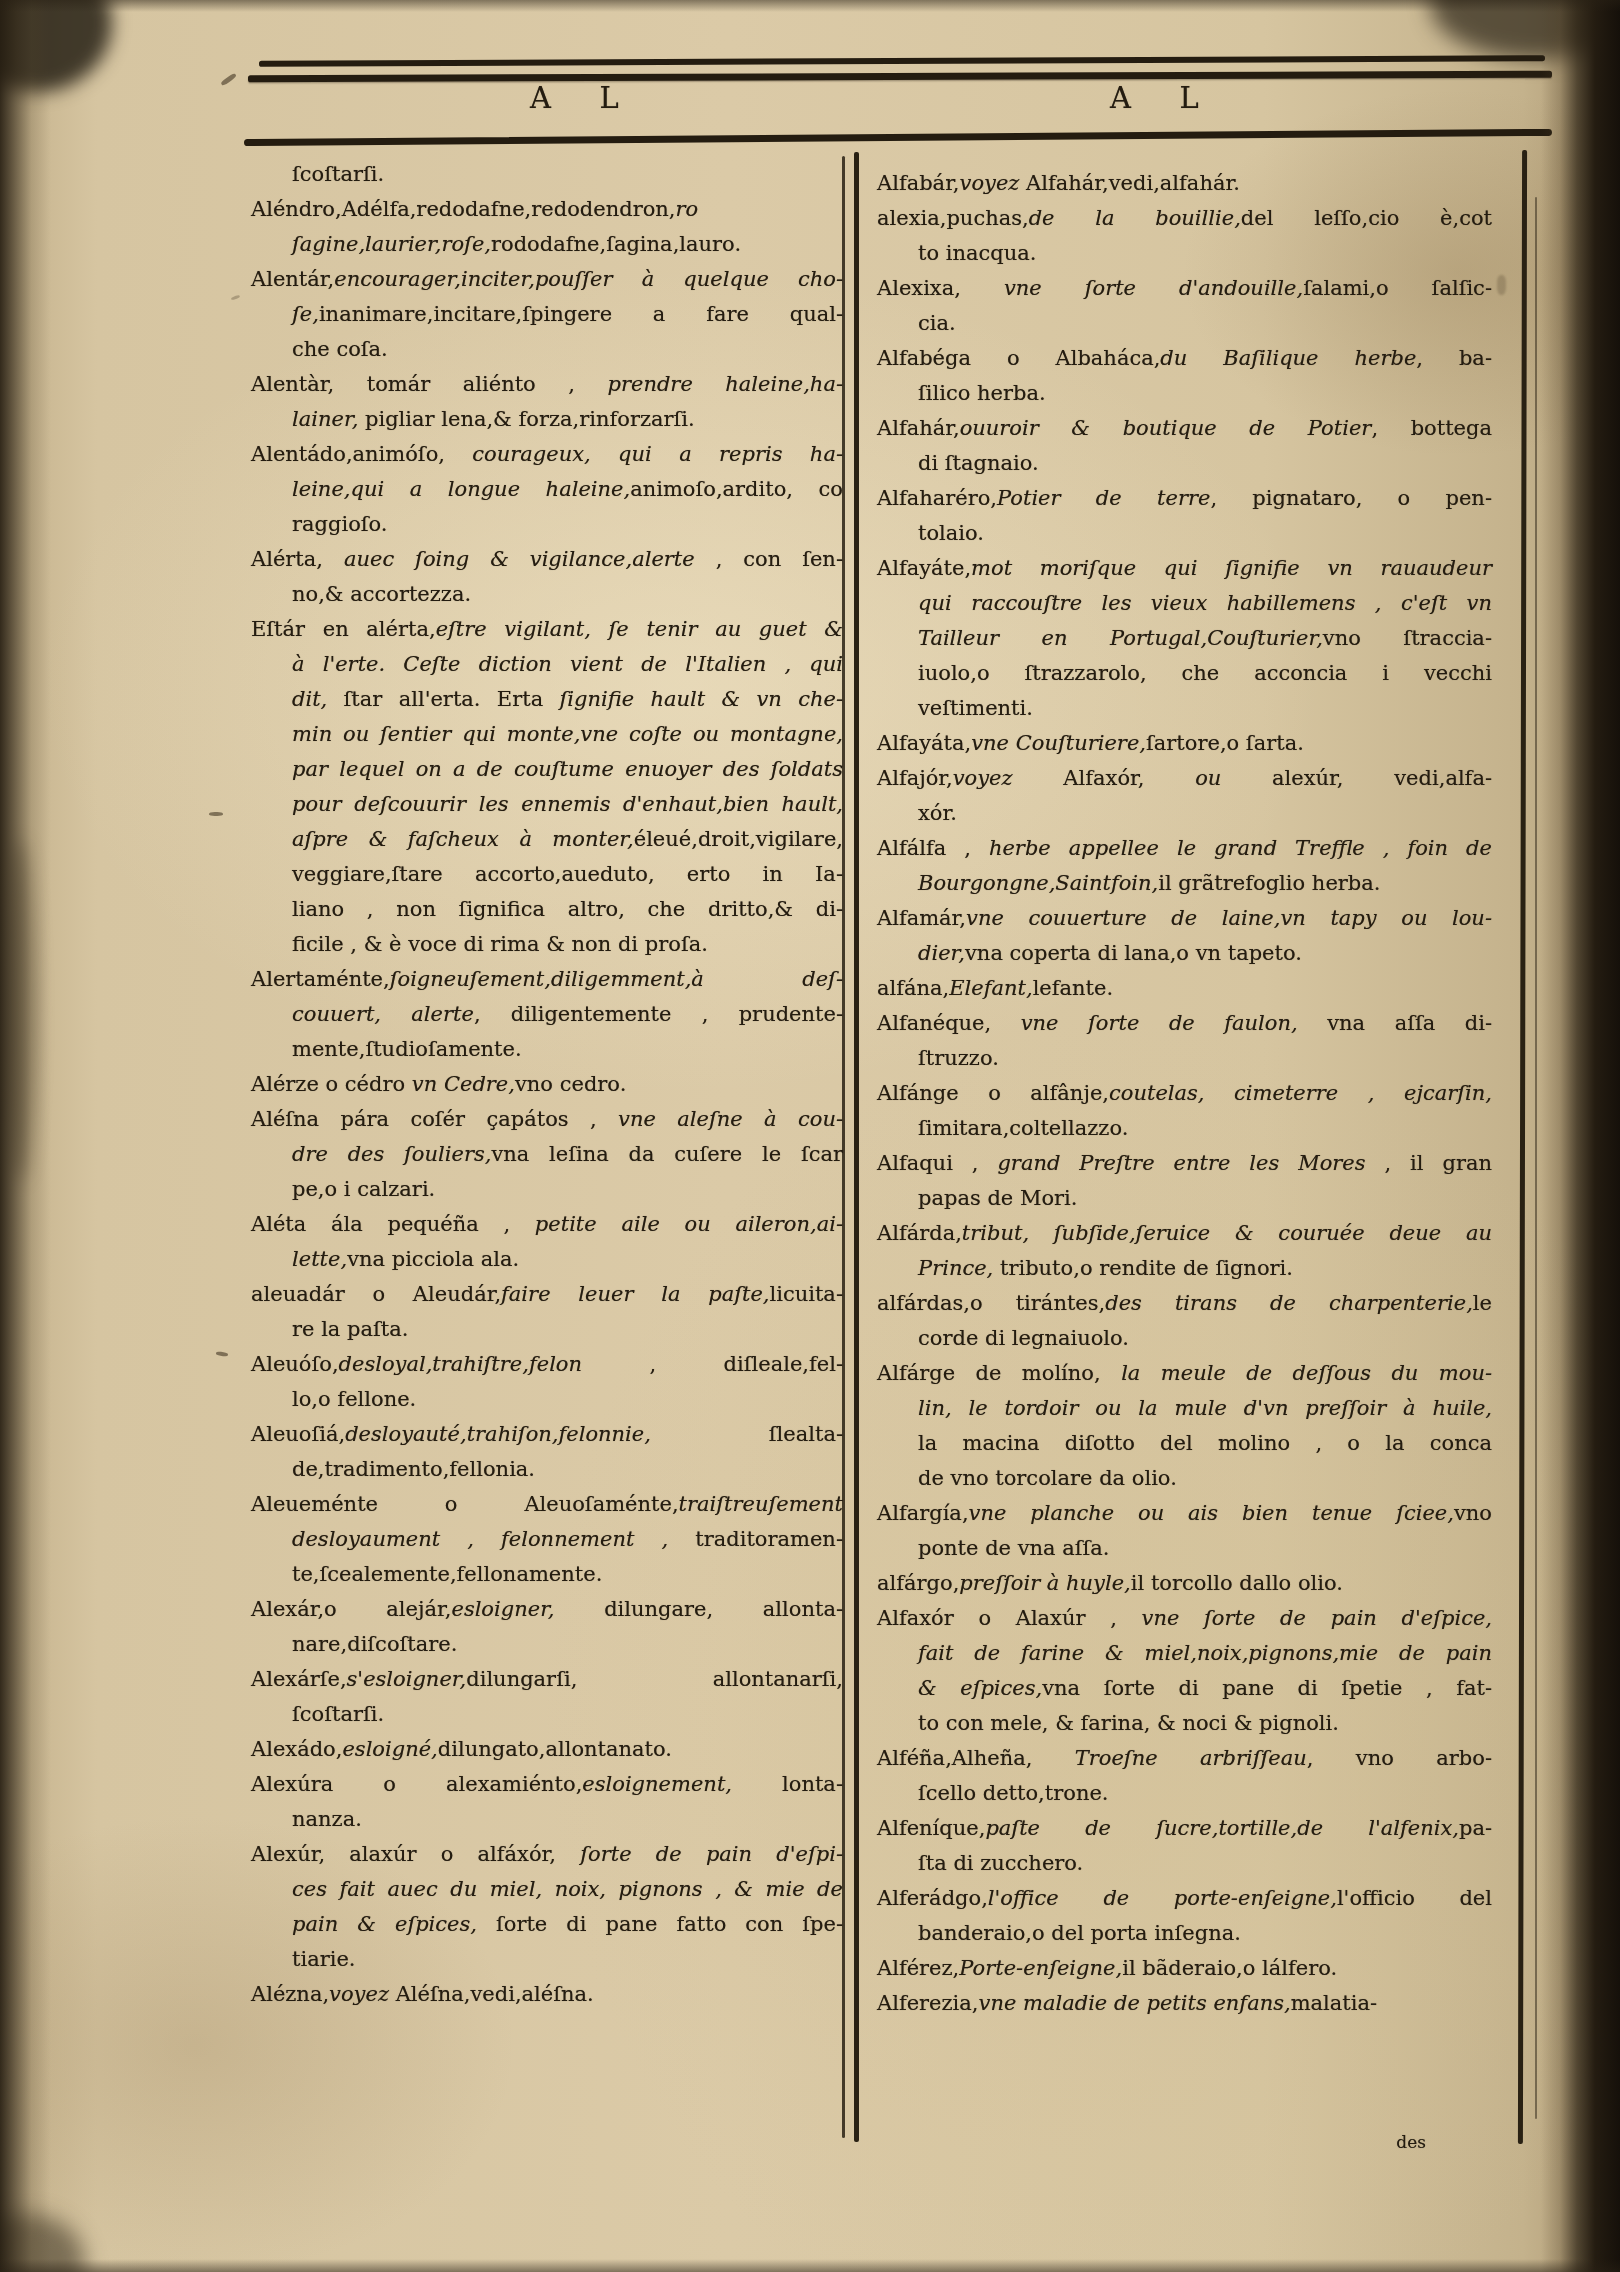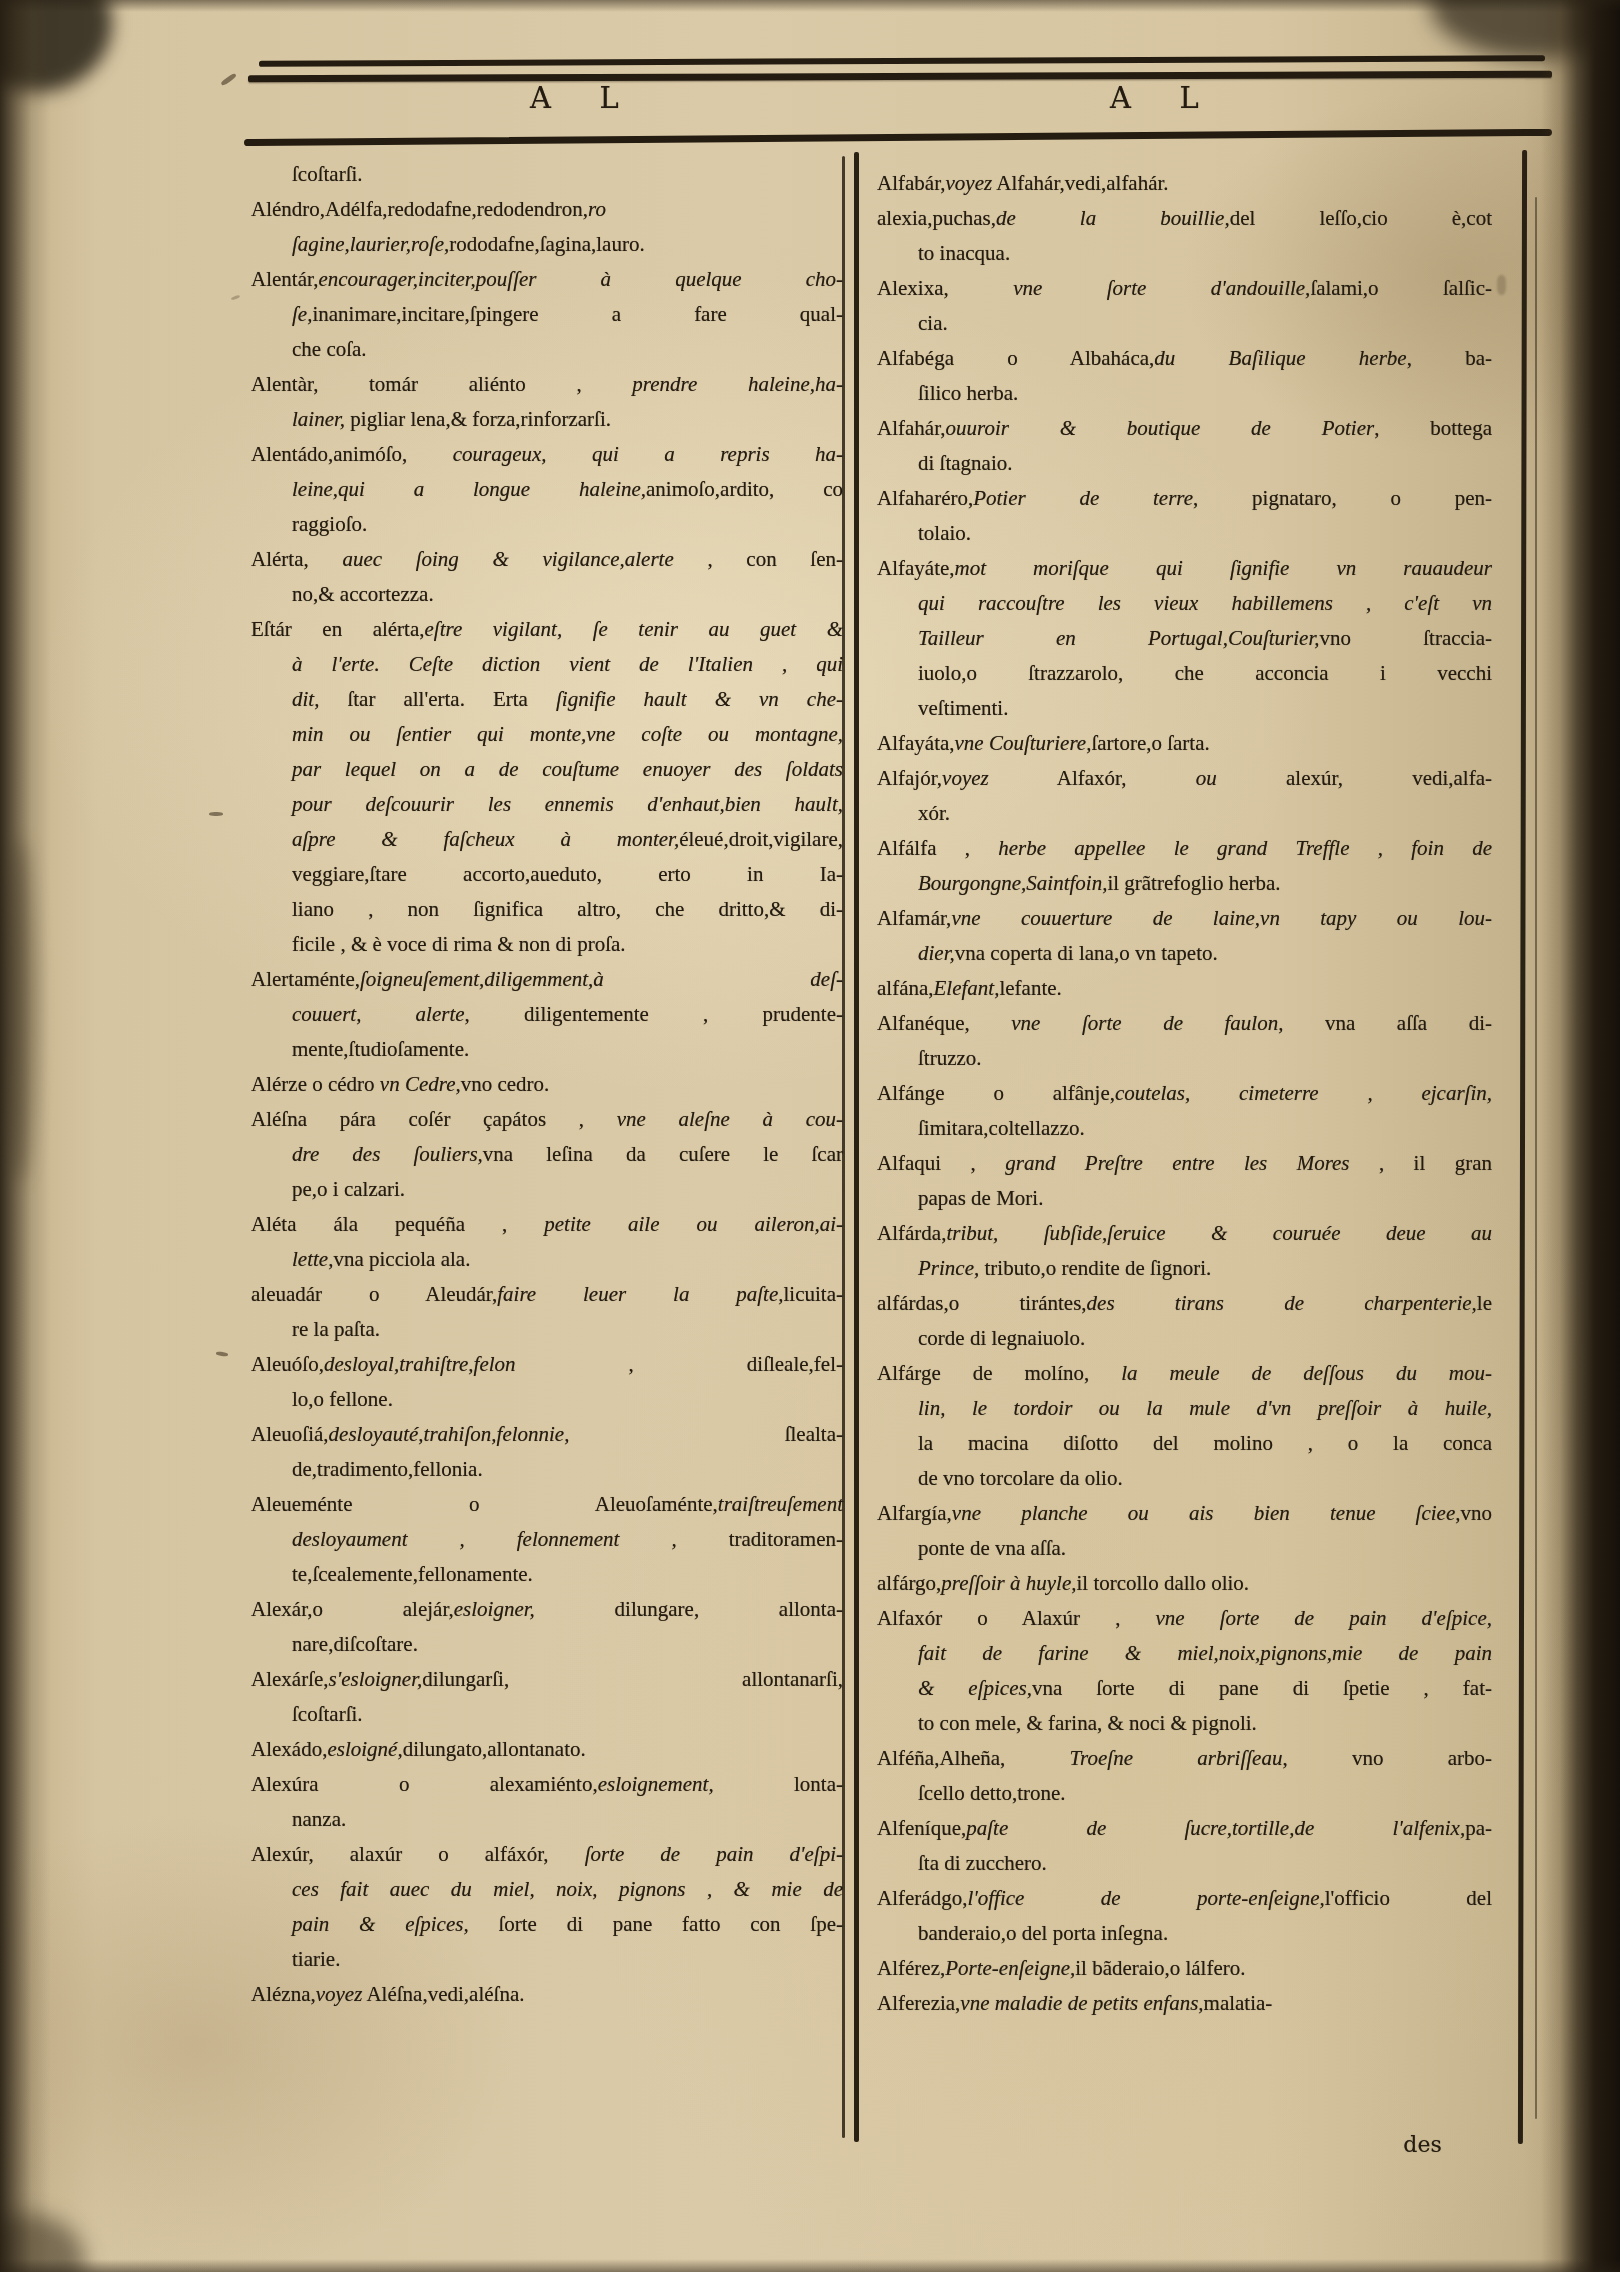--- a/index.html
+++ b/index.html
@@ -57,29 +57,29 @@
   .head-left{left:530px;}
   .head-right{left:1110px;}
 
   .col{
     position:absolute;top:157px;color:#241c10;
     font-size:21px;line-height:35px;
     text-shadow:0 0 0.7px rgba(25,19,10,.55);
   }
   #col-left{left:251px;width:592px;}
   #col-right{left:877px;width:615px;margin-top:9px;}
-  .entry{margin:0;font-family:Liberation Serif, serif;}
+  .entry{margin:0;}
   .line{text-align:justify;text-align-last:justify;white-space:normal;}
   .line.last{text-align-last:left;}
   .line.cont{margin-left:41px;}
   .it{font-style:italic;}
   .ro{font-style:normal;}
   .catchword{
-    position:absolute;left:1370px;top:2132px;width:105px;text-align:center;
-    font-size:22px;color:#241c10;text-shadow:0 0 0.7px rgba(25,19,10,.5);
+    position:absolute;left:1321px;top:2132px;width:105px;text-align:right;
+    font-size:17px;color:#241c10;text-shadow:0 0 0.7px rgba(25,19,10,.5);
   }
 </style>
 </head>
 <body>
 
 <div class="page">
 
   <div class="stain stain-tl"></div>
   <div class="stain stain-tr"></div>
   <div class="stain stain-bl"></div>

